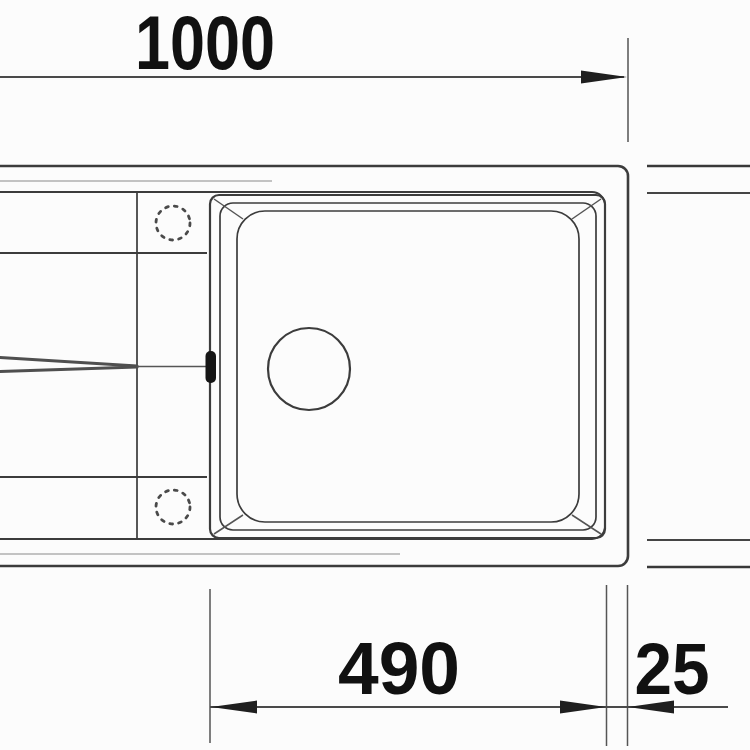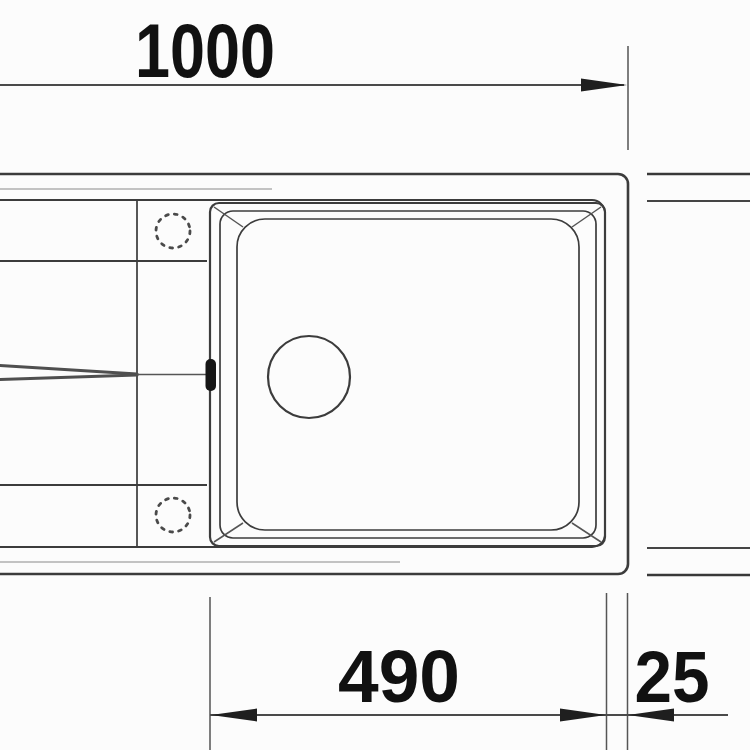--- a/index.html
+++ b/index.html
@@ -9,21 +9,20 @@
     height: 750px;
     background: #fcfcfc;
     overflow: hidden;
     font-family: "Liberation Sans", sans-serif;
   }
   .canvas-wrap {
     position: relative;
     width: 750px;
     height: 604px;
     background: #fcfcfc;
-    margin-top: 8px;
   }
   svg { display: block; }
   .ln   { stroke: #3c3c3c; fill: none; }
   .ln-bold  { stroke: #383838; stroke-width: 2.4; fill: none; }
   .ln-med   { stroke: #454545; stroke-width: 1.8; fill: none; }
   .ln-thin  { stroke: #555555; stroke-width: 1.5; fill: none; }
   .ln-faint { stroke: #8a8a8a; stroke-width: 1.2; fill: none; }
   .ln-dim   { stroke: #4a4a4a; stroke-width: 2;   fill: none; }
   .groove   { stroke: #4f4f4f; stroke-width: 3.2; fill: none; stroke-linecap: round; }
   .arrow    { fill: #1f1f1f; stroke: none; }

